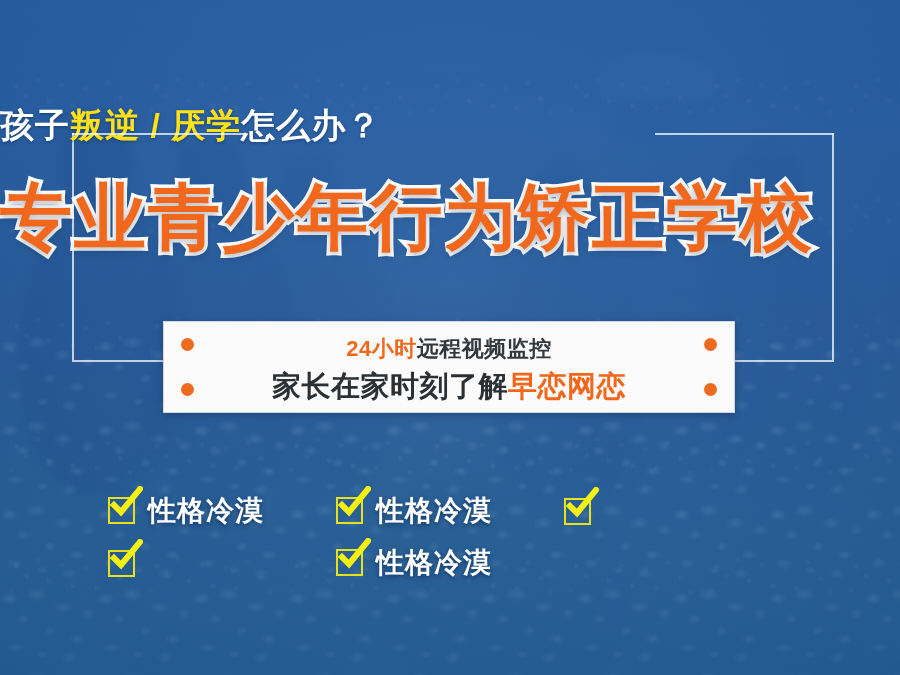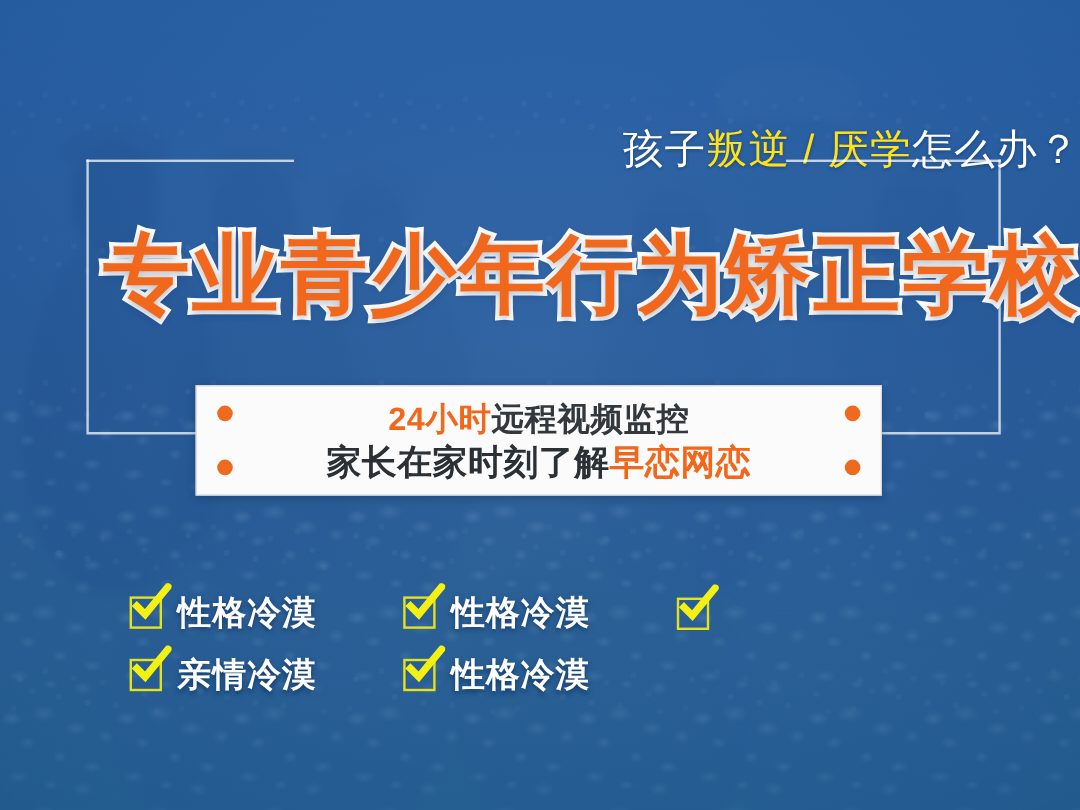--- a/index.html
+++ b/index.html
@@ -103,35 +103,35 @@
     position:absolute;
     left:72px; top:133px; width:762px; height:229px;
     border:2px solid rgba(255,255,255,.72);
     pointer-events:none;
   }
 
   
   .kicker {
     position:absolute;
     left:0; right:0; top:108px;
-    text-align:right;
+    text-align:left;
     font-size:34px; line-height:1;
-    font-weight:normal;
+    font-weight:bold;
     letter-spacing:1px;
     white-space:nowrap;
     color:#ffffff;
     text-shadow:0 1px 3px rgba(0,30,70,.45);
   }
   .kicker .hl { color:#ffe11a; }
 
   
   .headline {
     position:absolute;
-    left:0; right:0; top:193px;
-    text-align:right;
+    left:0; right:0; top:181px;
+    text-align:left;
     font-size:72px; line-height:1;
     font-weight:bold;
     letter-spacing:2px;
     white-space:nowrap;
     color:#f1681c;
     -webkit-text-stroke:7px #ffffff;
     paint-order:stroke fill;
     text-shadow:0 3px 7px rgba(0,25,60,.30);
   }
 
@@ -150,21 +150,21 @@
   .dot.tl { left:17px;  top:16px; }
   .dot.tr { right:17px; top:16px; }
   .dot.bl { left:17px;  bottom:16px; }
   .dot.br { right:17px; bottom:16px; }
 
   .info-lines {
     position:absolute; left:42px; right:42px; top:9px;
     text-align:center;
   }
   .info-line1 {
-    font-size:27px; line-height:36px; font-weight:bold;
+    font-size:22px; line-height:36px; font-weight:bold;
     color:#33383d; white-space:nowrap;
     letter-spacing:.5px;
   }
   .info-line2 {
     font-size:29px; line-height:38px; font-weight:bold;
     color:#2b3035; white-space:nowrap;
     letter-spacing:.5px;
   }
   .info-line1 .hl, .info-line2 .hl { color:#f1681c; }
 
@@ -281,21 +281,20 @@
           </span>
         </div>
       </div>
       <div class="check-row">
         <div class="check-cell">
           <span class="cbox">
             <svg viewBox="0 0 34 34">
                 <path d="M5 19 L12 26 L31 3" fill="none" stroke="#f5f014" stroke-width="6" stroke-linecap="square"></path>
               </svg>
           </span>
-          <span class="check-label">亲情冷漠</span>
         </div>
         <div class="check-cell">
           <span class="cbox">
             <svg viewBox="0 0 34 34">
                 <path d="M5 19 L12 26 L31 3" fill="none" stroke="#f5f014" stroke-width="6" stroke-linecap="square"></path>
               </svg>
           </span>
           <span class="check-label">性格冷漠</span>
         </div>
       </div>

